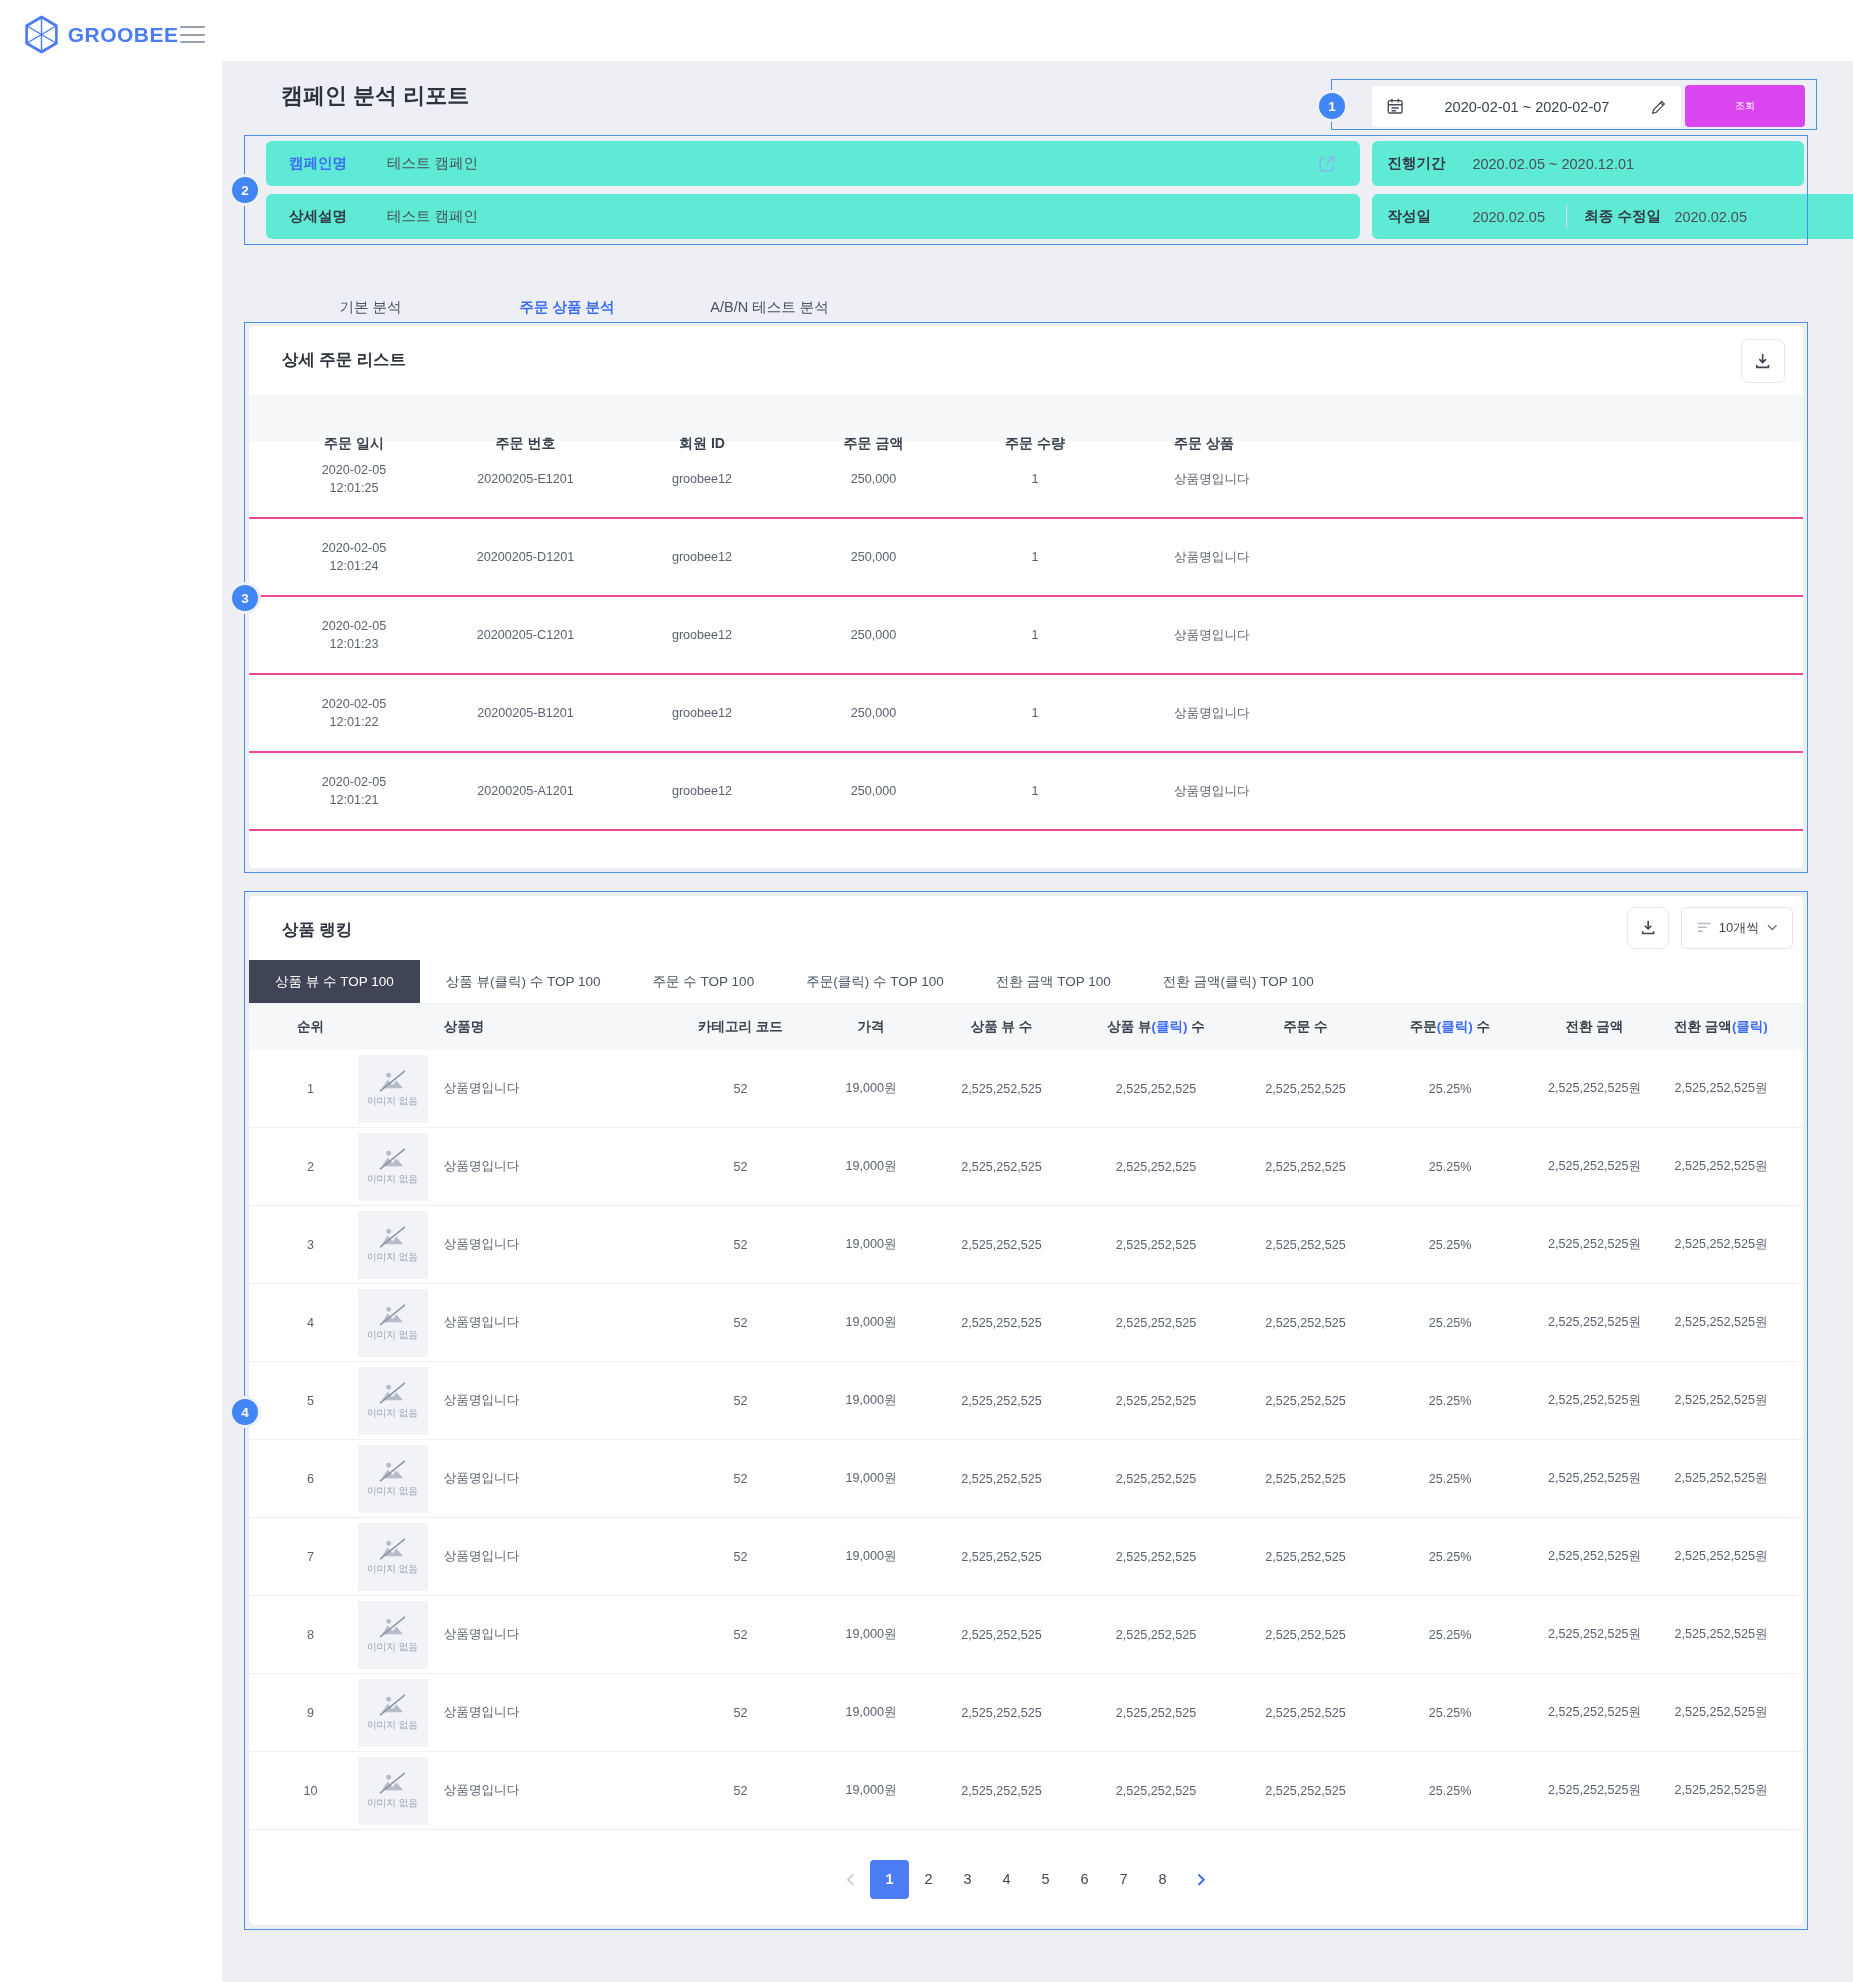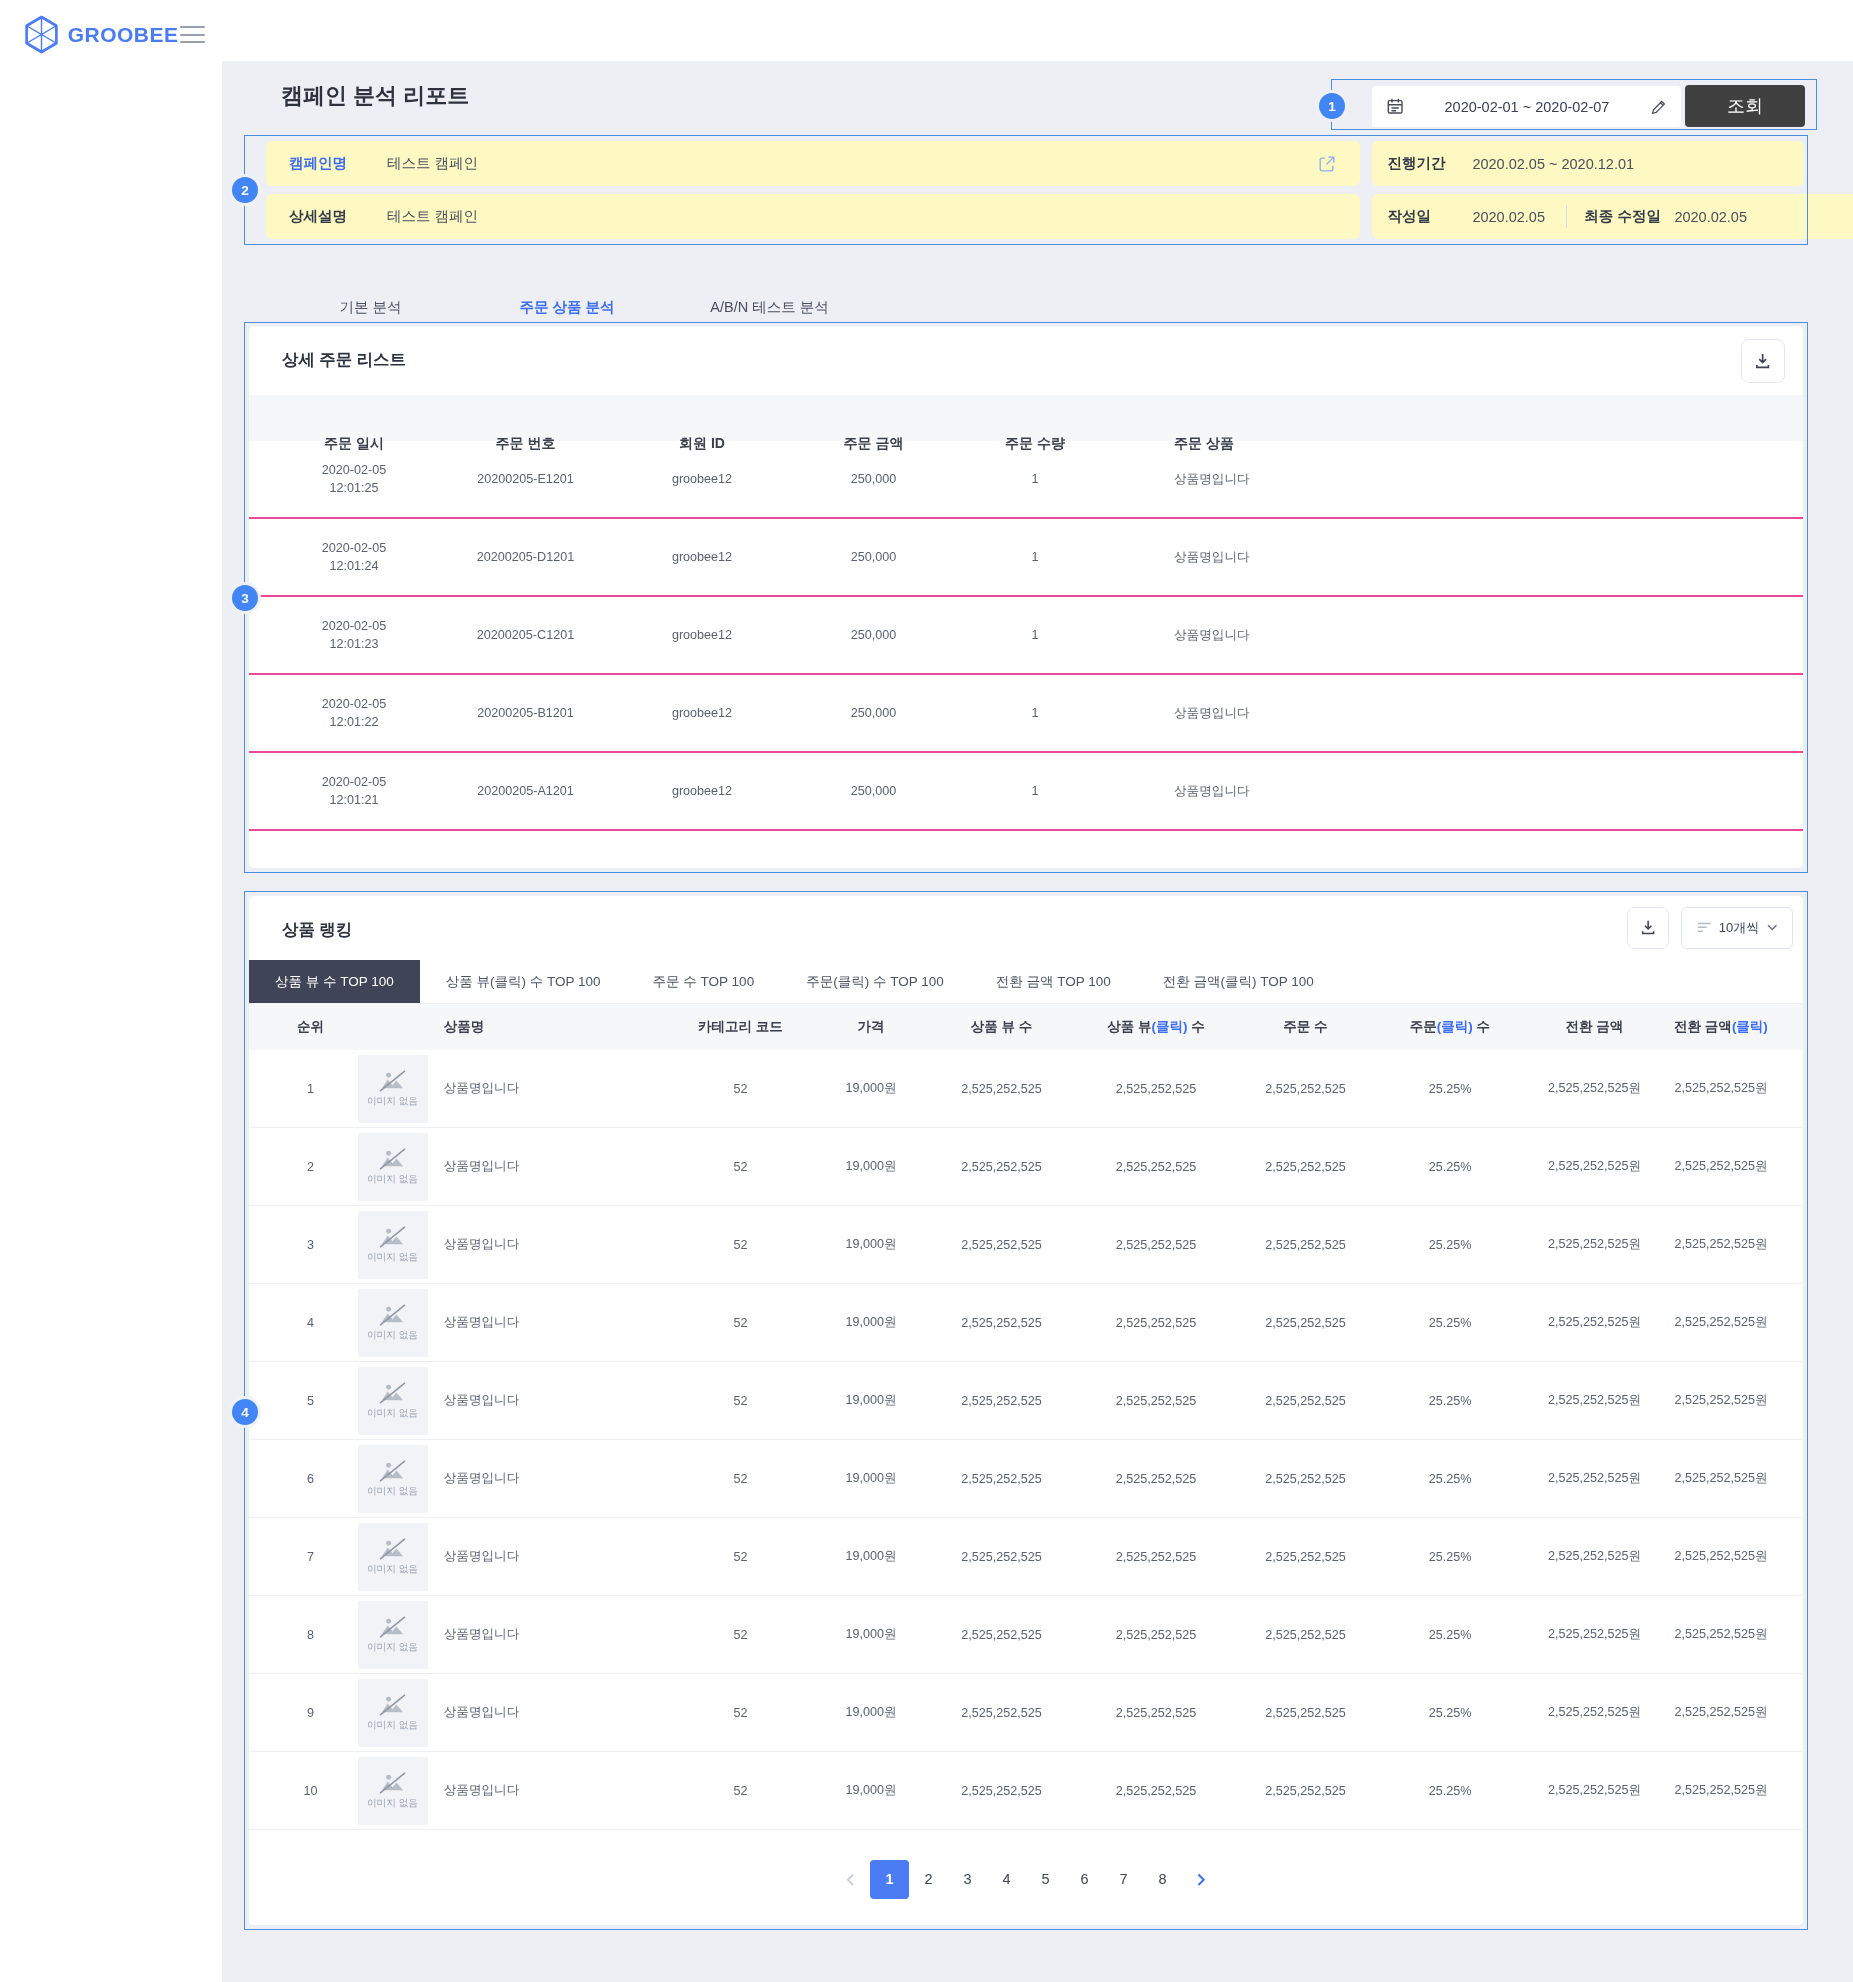--- a/index.html
+++ b/index.html
@@ -23,24 +23,24 @@
   .anno-4 { left:244px;  top:891px; width:1564px; height:1039px; }
   .badge { position:absolute; width:26px; height:26px; border-radius:50%; background:#4285f4; color:#fff; font-size:13.5px; font-weight:700; display:flex; align-items:center; justify-content:center; z-index:6; box-shadow:0 0 0 2.9px #eef1f6; }
   .badge-1 { left:1319px; top:93px; }
   .badge-2 { left:232px;  top:177px; }
   .badge-3 { left:232px;  top:585px; }
   .badge-4 { left:232px;  top:1399px; }
 
   
   .date-box { position:absolute; left:1372px; top:86px; width:309px; height:41px; background:#fff; border-radius:3.9px; display:flex; align-items:center; padding:0 13.5px; gap:7.7px; cursor:pointer; }
   .date-text { flex:1; text-align:center; font-size:14.5px; color:#3a4150; }
-  .search-btn { position:absolute; left:1685px; top:85px; width:120px; height:42px; background:#404040; color:#fff; font-size:18px; border:none; border-radius:3.9px; cursor:pointer; font-family:inherit; }
-
-  
-  .info-box { position:absolute; background:#fef9c3; border-radius:5.8px; display:flex; align-items:center; padding:0 23px; font-size:14.5px; }
+  .search-btn { position:absolute; left:1685px; top:85px; width:120px; height:42px; background:#d946ef; color:#fff; font-size:10px; border:none; border-radius:3.9px; cursor:pointer; font-family:inherit; }
+
+  
+  .info-box { position:absolute; background:#5eead4; border-radius:5.8px; display:flex; align-items:center; padding:0 23px; font-size:14.5px; }
   .ib-name   { left:266px;  top:141px; width:1094px; height:45px; }
   .ib-desc   { left:266px;  top:194px; width:1094px; height:45px; }
   .ib-period { left:1372px; top:141px; width:432px;  height:45px; padding:0 15.4px; }
   .ib-dates  { left:1372px; top:194px; width:504px;  height:45px; padding:0 15.4px; }
   .info-label { font-weight:700; color:#343a46; width:98px; flex-shrink:0; }
   .info-label.blue { color:#3d6df2; }
   .ib-period .info-label, .ib-dates .info-label { width:85px; }
   .info-value { color:#4a505c; }
   .ext-link { margin-left:auto; cursor:pointer; display:flex; }
   .vdiv { width:1px; height:23px; background:#d9dee6; margin:0 17.4px 0 21px; }

